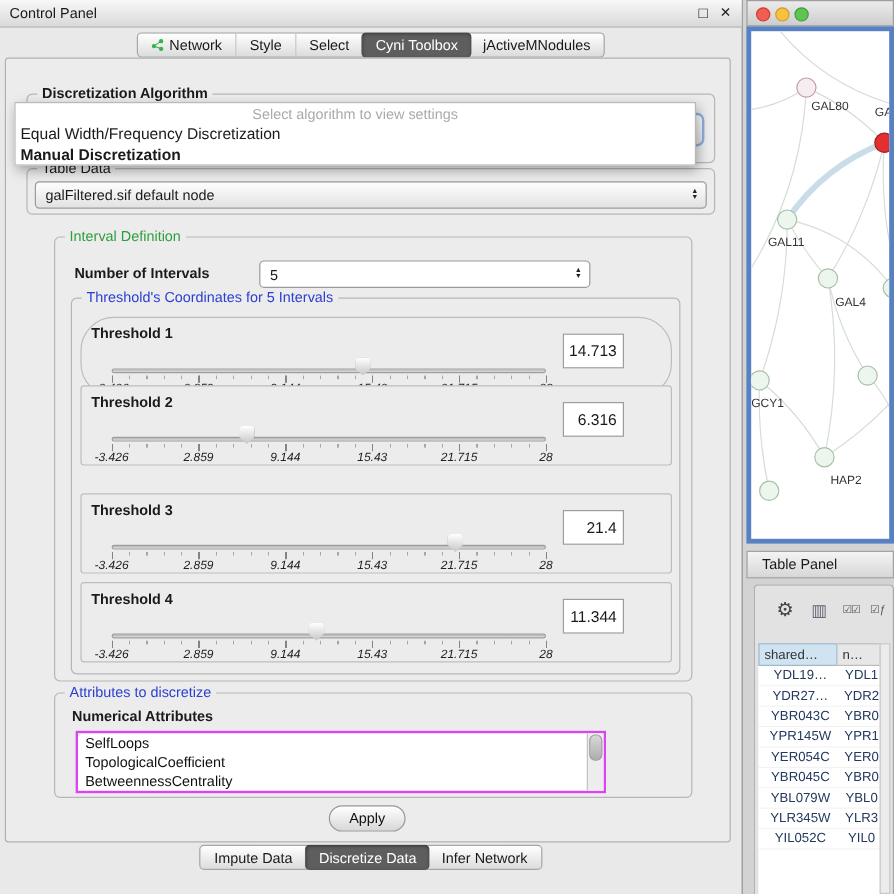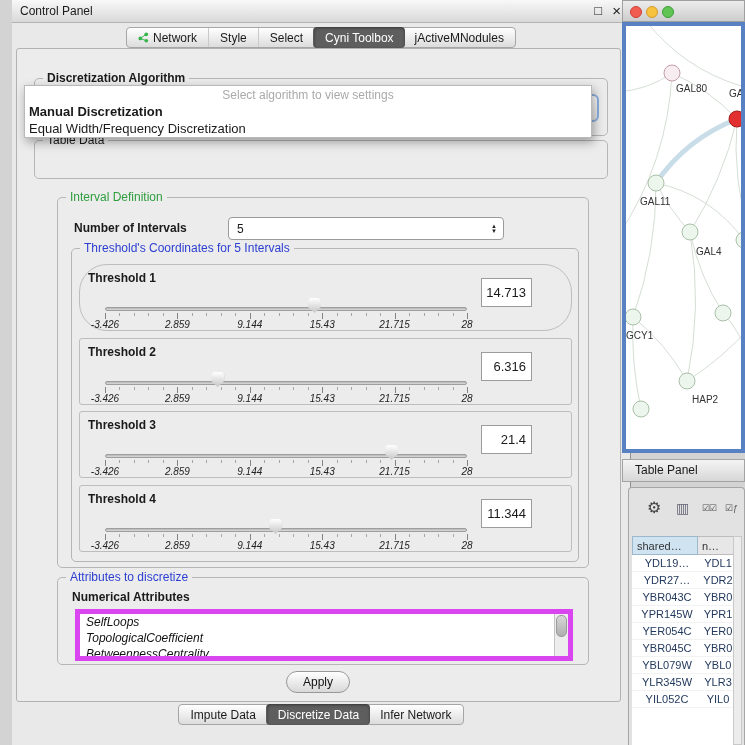--- a/index.html
+++ b/index.html
@@ -1,21 +1,21 @@
 <!DOCTYPE html>
 <html><head>
 <meta charset="utf-8">
 <style>
   html,body{margin:0;padding:0;}
   body{width:745px;height:745px;position:relative;overflow:hidden;background:#d3d3d3;
        font-family:"Liberation Sans",sans-serif;color:#1a1a1a;}
 
   
   #control-panel{position:absolute;left:0;top:0;width:619px;height:745px;background:#e9e9e9;
-                 border-right:1px solid #8f8f8f;box-sizing:border-box;margin-left:12px;}
+                 border-right:1px solid #8f8f8f;box-sizing:border-box;}
   .cp-titlebar{position:absolute;left:0;top:0;right:0;height:22px;
                background:linear-gradient(#f8f8f8,#d9d9d9);border-bottom:1px solid #b3b3b3;}
   .cp-title{position:absolute;left:8px;top:4px;font-size:12px;}
   .win-btn{position:absolute;top:3px;font-size:13px;color:#222;}
   .win-btn.float{right:28px;}
   .win-btn.close{right:9px;font-size:15px;top:2px;}
 
   .cp-tabbar{position:absolute;left:0;top:27px;right:0;height:23px;display:flex;justify-content:center;}
   .cp-bottombar{position:absolute;left:0;top:704px;right:0;height:23px;display:flex;justify-content:center;}
   .seg{display:flex;align-items:stretch;border:1px solid #a6a6a6;border-radius:4px;
@@ -72,22 +72,22 @@
               repeating-linear-gradient(90deg,#848484 0 1px,transparent 1px 72.4px),
               repeating-linear-gradient(90deg,#a6a6a6 0 1px,transparent 1px 14.48px);
             background-size:100% 6px,100% 3px;background-repeat:no-repeat;}
   .sl-scale{position:absolute;top:54px;transform:translateX(-50%);font-size:10px;color:#222;white-space:nowrap;font-style:italic;}
   .sl-value{position:absolute;right:39px;top:13px;width:51px;height:29px;background:#fff;
             border:1px solid #9c9c9c;font-size:13px;text-align:right;line-height:27px;
             padding-right:5px;box-sizing:border-box;}
 
   .g-attrs{left:40px;top:528px;width:532px;height:88px;}
   .attrs-label{position:absolute;left:14px;top:12px;font-size:12px;}
-  .listbox{position:absolute;left:17px;top:31px;width:498px;height:52px;background:#fff;
-           border:5px solid #d946ef;box-sizing:border-box;overflow:hidden;font-style:italic;}
+  .listbox{position:absolute;left:17px;top:31px;width:442px;height:52px;background:#fff;
+           border:2px solid #d946ef;box-sizing:border-box;overflow:hidden;}
   .attr-item{font-size:12px;padding:0 6px;line-height:16px;color:#111;white-space:nowrap;}
   .vscroll{position:absolute;right:0;top:0;bottom:0;width:13px;background:#ededed;border-left:1px solid #c4c4c4;}
   .vthumb{position:absolute;left:1px;top:1px;width:9px;height:20px;
           background:linear-gradient(#d8d8d8,#aeaeae);border:1px solid #9a9a9a;border-radius:5px;}
 
   .apply{position:absolute;left:269px;top:622px;width:64px;height:22px;
          background:linear-gradient(#ffffff,#d8d8d8);border:1px solid #999;border-radius:11px;
          font-size:12px;font-family:inherit;color:#111;}
 
   
@@ -174,26 +174,33 @@
           <span class="combo-text"></span>
           <span class="combo-arrows">
             <span>▲</span>
             <span>▼</span>
           </span>
         </div>
       </div>
 
       <div class="popup">
         <div class="popup-item placeholder-item">Select algorithm to view settings</div>
+        <div class="popup-item">Equal Width/Frequency Discretization</div>
         <div class="popup-item bold">Manual Discretization</div>
-        <div class="popup-item">Equal Width/Frequency Discretization</div>
       </div>
 
       <div class="group g-tabledata">
         <span class="legend">Table Data</span>
+        <div class="combo combo-tabledata">
+          <span class="combo-text">galFiltered.sif default node</span>
+          <span class="combo-arrows">
+            <span>▲</span>
+            <span>▼</span>
+          </span>
+        </div>
       </div>
 
       <div class="group g-interval">
         <span class="legend green">Interval Definition</span>
         <span class="noi-label bold">Number of Intervals</span>
         <div class="combo combo-intervals">
           <span class="combo-text">5</span>
           <span class="combo-arrows">
             <span>▲</span>
             <span>▼</span>
@@ -209,21 +216,21 @@
                 <div class="sl-ticks"></div>
                 <span class="sl-scale" style="left: 25px;">-3.426</span>
                 <span class="sl-scale" style="left: 97.4px;">2.859</span>
                 <span class="sl-scale" style="left: 169.8px;">9.144</span>
                 <span class="sl-scale" style="left: 242.2px;">15.43</span>
                 <span class="sl-scale" style="left: 314.6px;">21.715</span>
                 <span class="sl-scale" style="left: 387px;">28</span>
                 <div class="sl-thumb" style="left: 227.945px;"></div>
                 <div class="sl-value">14.713</div>
               </div>
-              <div class="slider-panel" style="top: 89px;">
+              <div class="slider-panel" style="top: 72px;">
                 <div class="sl-label">Threshold 2</div>
                 <div class="sl-track"></div>
                 <div class="sl-ticks"></div>
                 <span class="sl-scale" style="left: 25px;">-3.426</span>
                 <span class="sl-scale" style="left: 97.4px;">2.859</span>
                 <span class="sl-scale" style="left: 169.8px;">9.144</span>
                 <span class="sl-scale" style="left: 242.2px;">15.43</span>
                 <span class="sl-scale" style="left: 314.6px;">21.715</span>
                 <span class="sl-scale" style="left: 387px;">28</span>
                 <div class="sl-thumb" style="left: 131.219px;"></div>

